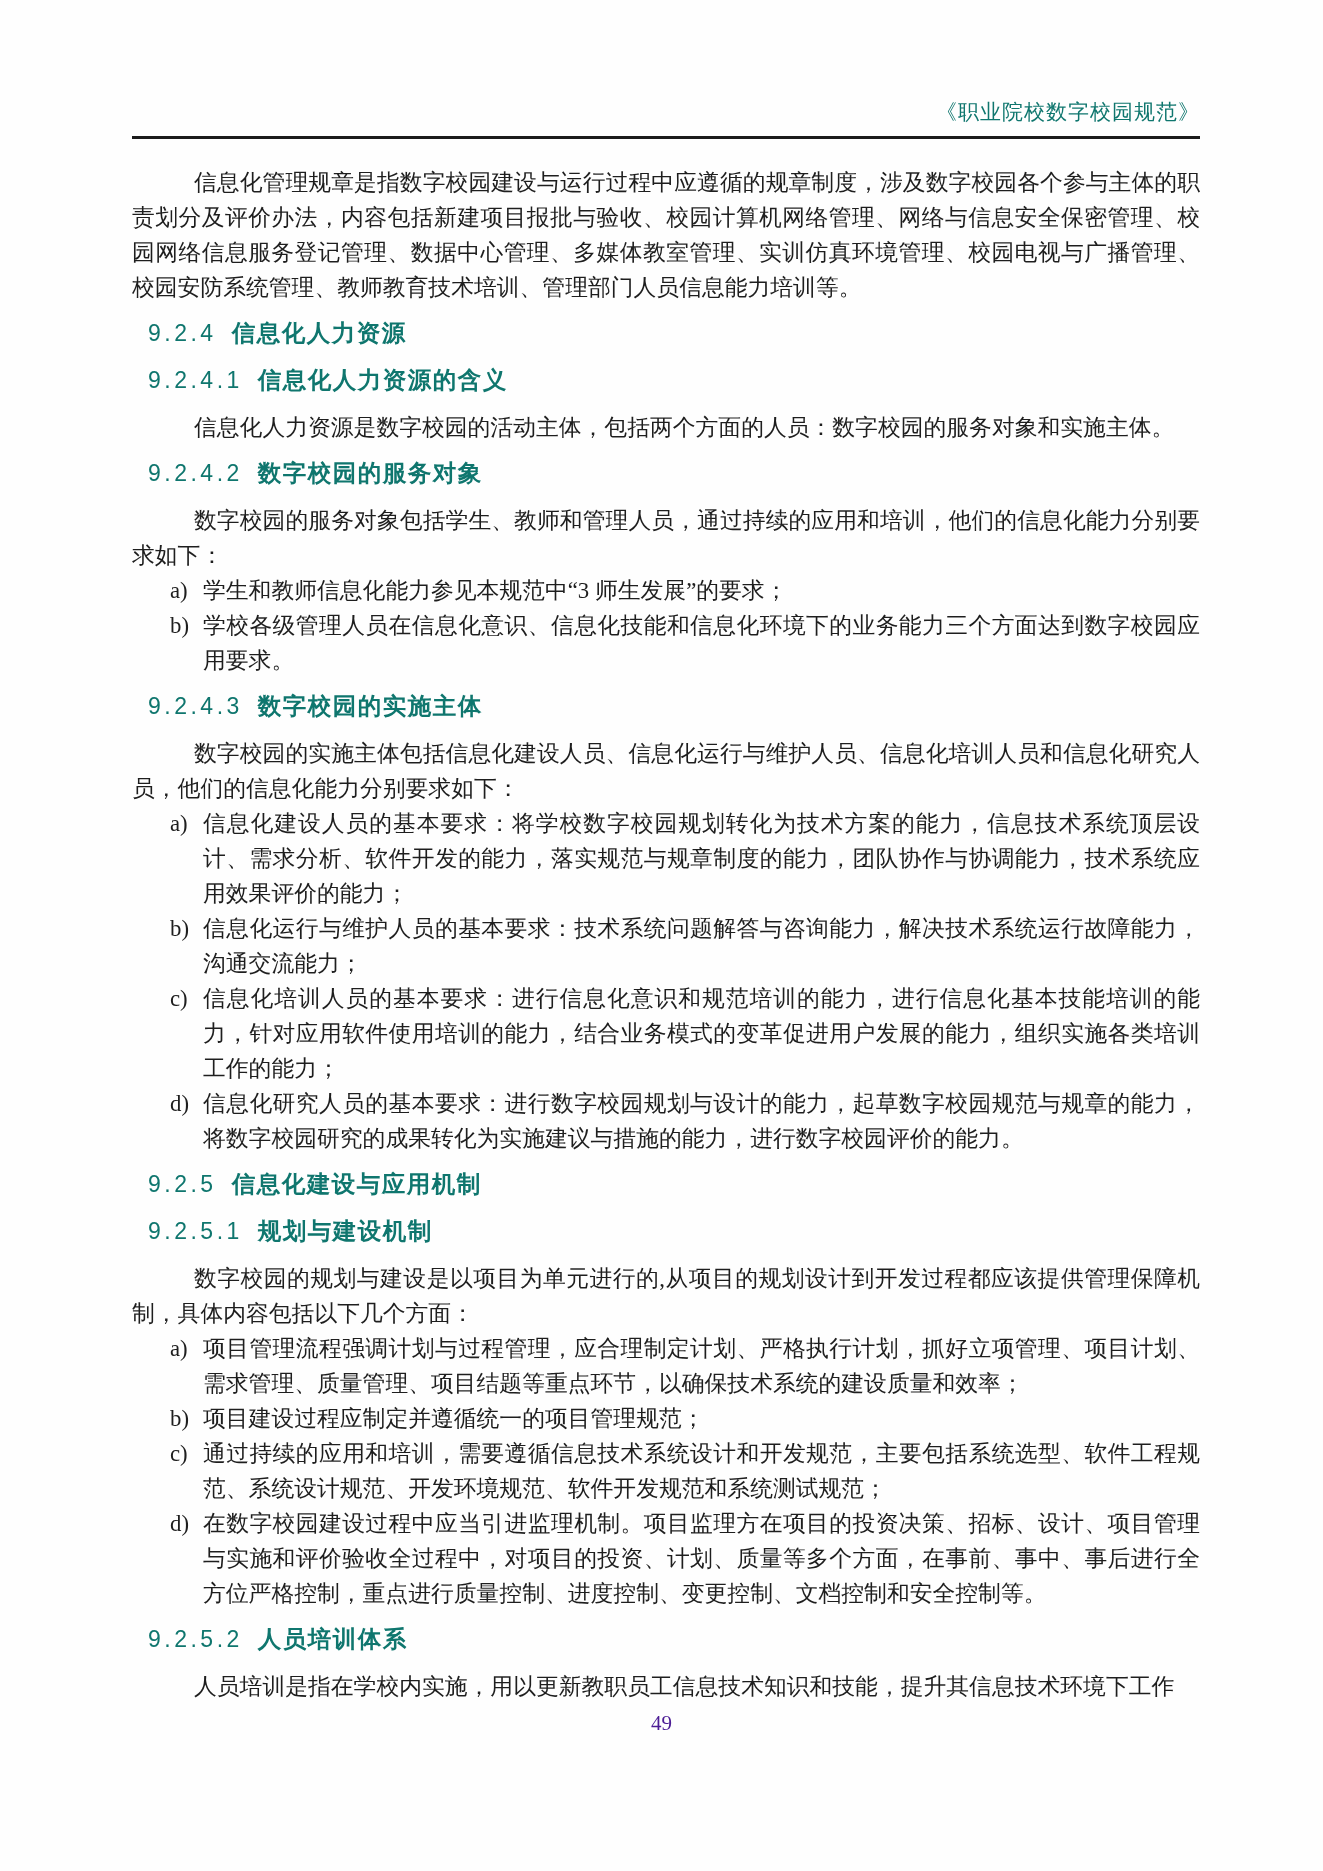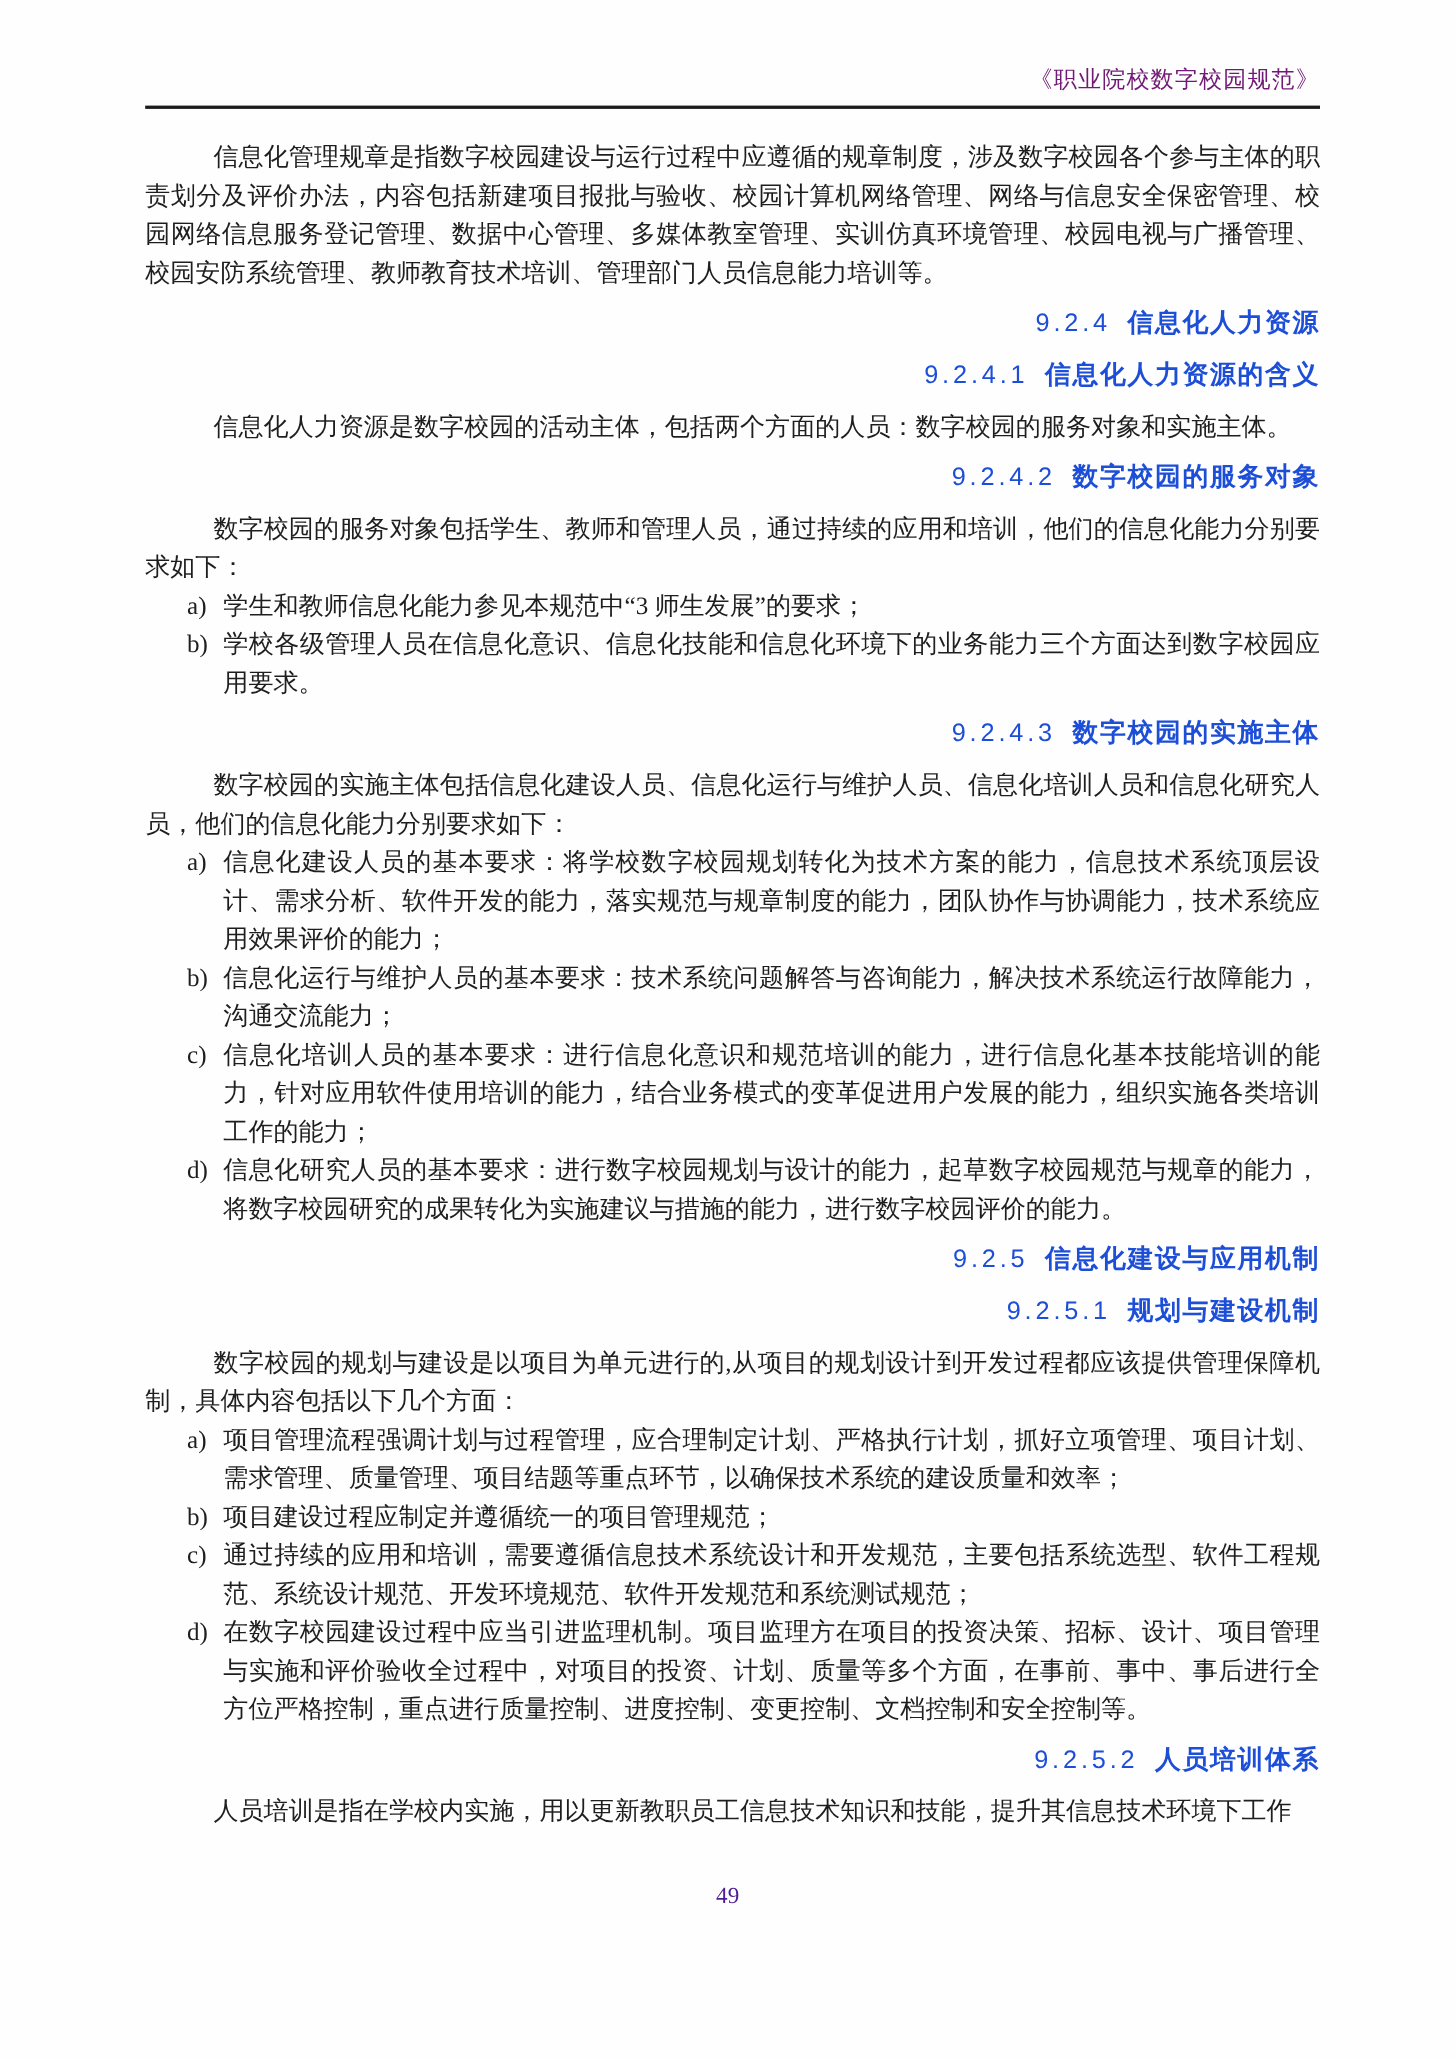--- a/index.html
+++ b/index.html
@@ -8,50 +8,50 @@
     width: 1323px;
     height: 1871px;
     background: #fefefe;
     overflow: hidden;
     font-family: "Liberation Serif", "DejaVu Serif", serif;
     color: #1e1e1e;
   }
   .inner { margin-left: 132px; margin-right: 123px; }
 
   .doc-header {
-    padding-top: 60px;
+    padding-top: 100px;
     text-align: right;
     font-size: 21px;
     line-height: 24px;
     letter-spacing: 1px;
-    color: #701a75;
+    color: #0f766e;
   }
   .header-rule {
     margin-top: 12px;
     border: none;
     border-top: 3px solid #1b1b1b;
     height: 0;
   }
 
   .content {
     margin-top: 26px;
     font-size: 22.8px;
     line-height: 35px;
     text-align: justify;
   }
 
   p.para { margin: 0; text-indent: 62px; }
 
   .heading {
     margin: 11px 0 12px 16px;
-    text-align: right;
+    text-align: left;
     font-family: "Liberation Sans", "DejaVu Sans", sans-serif;
     font-size: 23.5px;
     line-height: 35px;
-    color: #1d4ed8;
+    color: #0f766e;
     white-space: nowrap;
   }
   .heading .num {
     font-weight: 400;
     letter-spacing: 3.5px;
     font-size: 23px;
   }
   .heading .title {
     font-weight: 700;
     margin-left: 15px;

